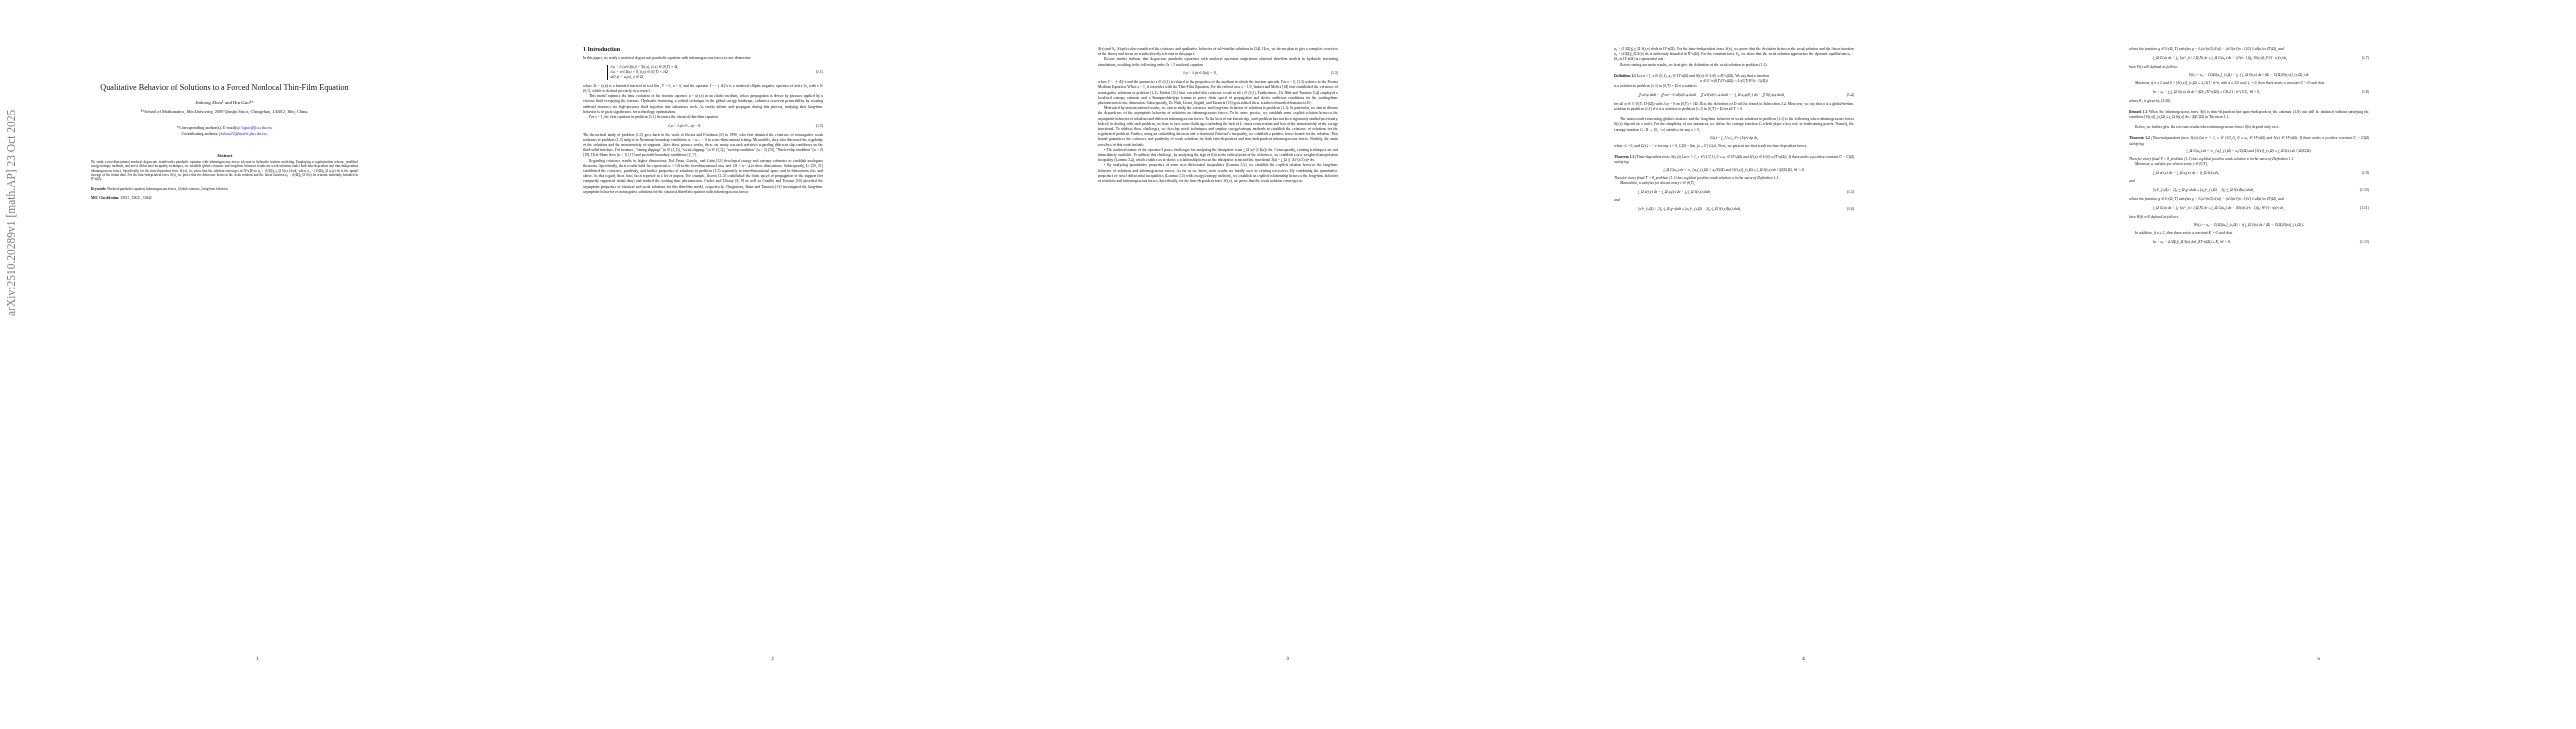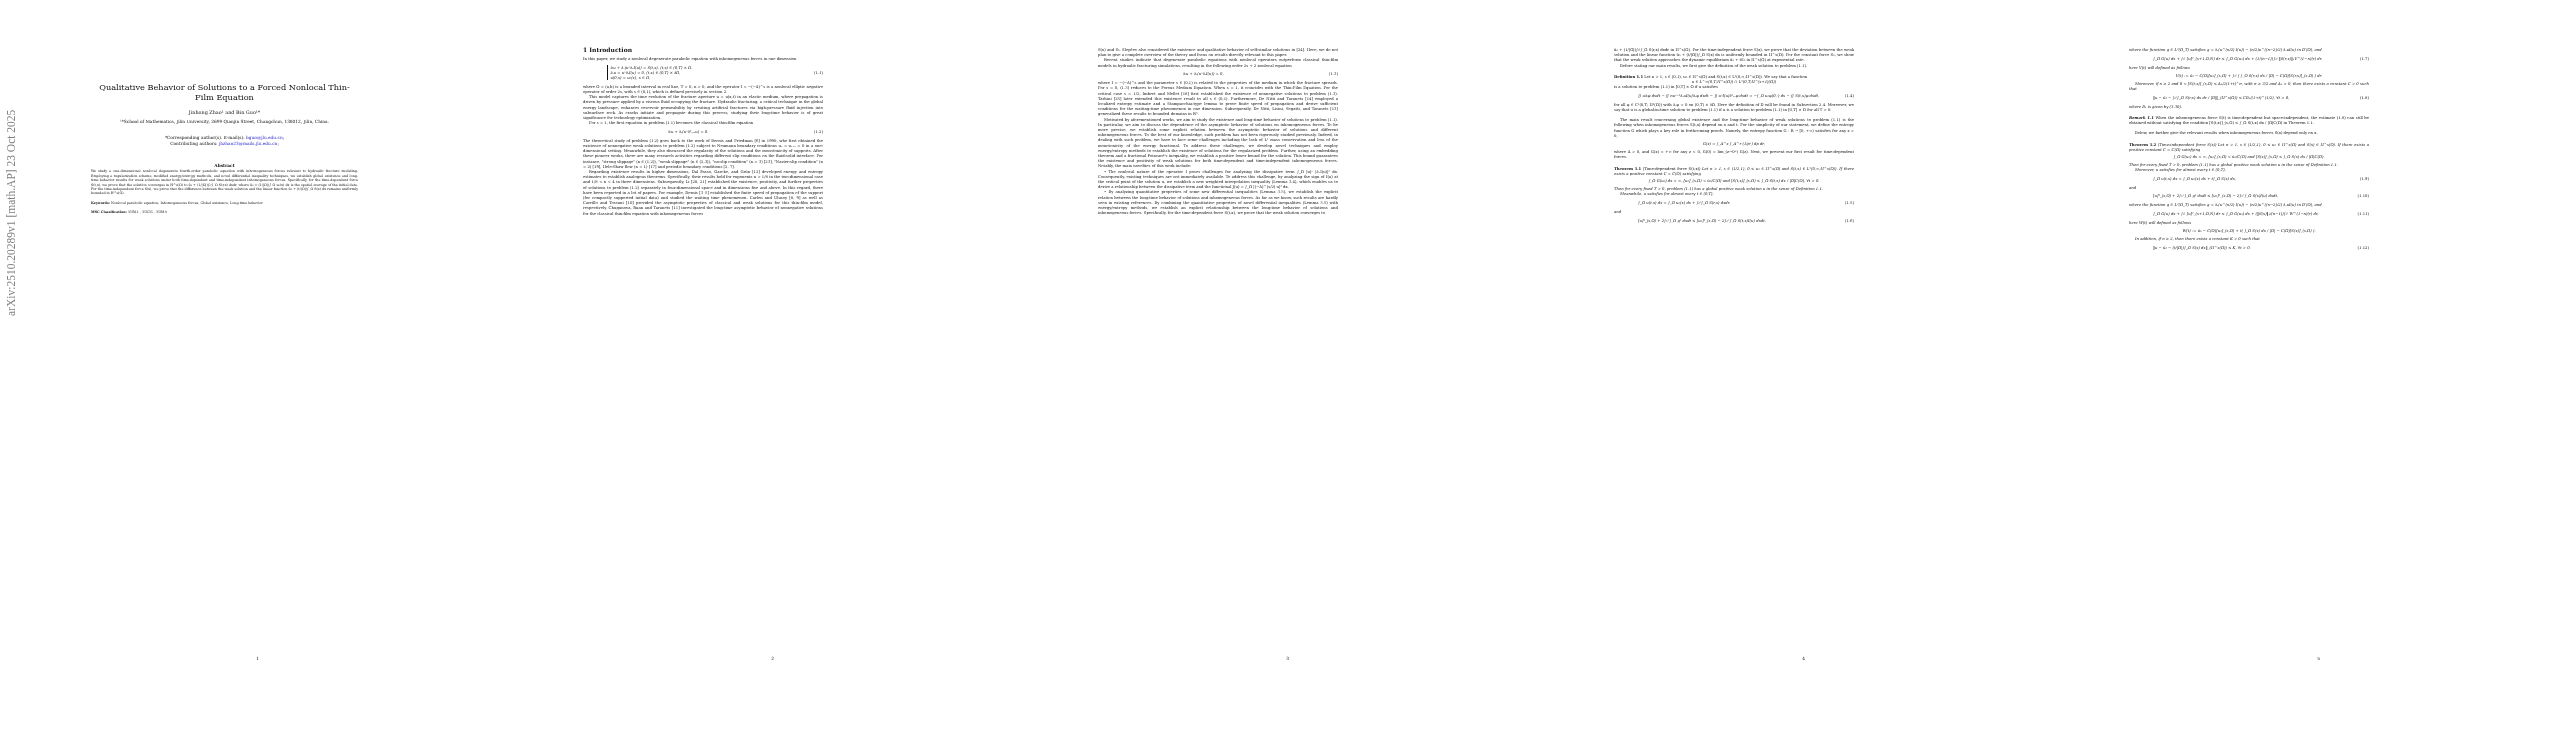--- a/index.html
+++ b/index.html
@@ -1,18 +1,18 @@
 <!DOCTYPE html>
 <html style="font-size:9.7px"><head>
 <meta charset="utf-8">
 <style>
   html,body{margin:0;padding:0;background:#fff;}
   body{width:2576px;height:729px;position:relative;overflow:hidden;font-family:"DejaVu Serif","Liberation Serif",serif;color:#111;}
   .page{position:absolute;top:0;width:515px;height:729px;background:#fff;}
-  .col{position:absolute;top:47px;width:240px;font-size:3.8px;line-height:5.2px;text-align:justify;}
+  .col{position:absolute;top:47px;width:240px;font-size:3.8px;line-height:5.2px;text-align:justify;font-family:Liberation Serif, serif;}
   .pnum{position:absolute;top:656px;width:515px;text-align:center;font-size:4.3px;}
   .stamp{position:absolute;left:4.9px;top:61px;width:14.6px;height:255px;}
   .stamp span{position:absolute;left:0;top:255px;transform-origin:0 0;transform:rotate(-90deg);white-space:nowrap;font-family:"Liberation Serif",serif;font-size:11.5px;color:#808080;}
   .title{font-size:8.2px;line-height:9.7px;text-align:center;margin-top:36px;}
   .authors{font-size:4.9px;text-align:center;margin-top:7.3px;}
   .affil{font-size:4.3px;line-height:5.5px;text-align:center;margin-top:3.6px;}
   .corr{font-size:4.3px;line-height:5.5px;text-align:center;margin-top:11px;}
   .link{color:#2a2acc;}
   .abs-h{font-weight:bold;text-align:center;font-size:4.3px;margin-top:17px;}
   .abs{font-size:3.3px;line-height:4.4px;margin-top:1.2px;}

